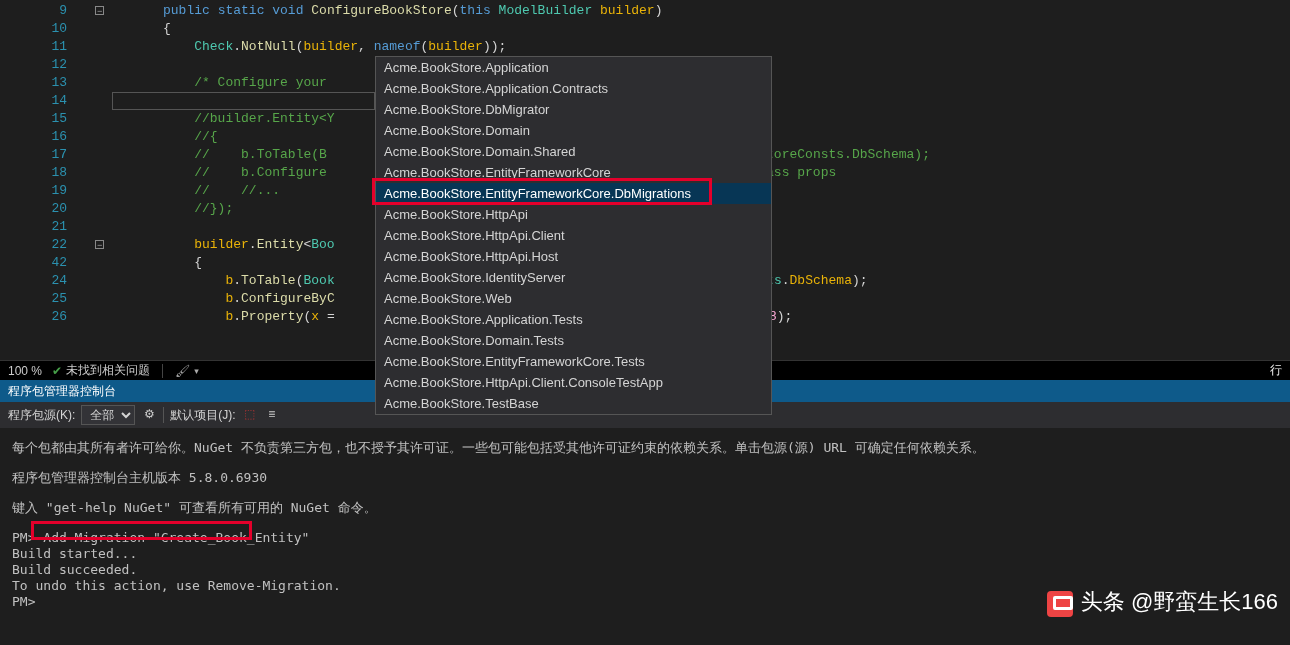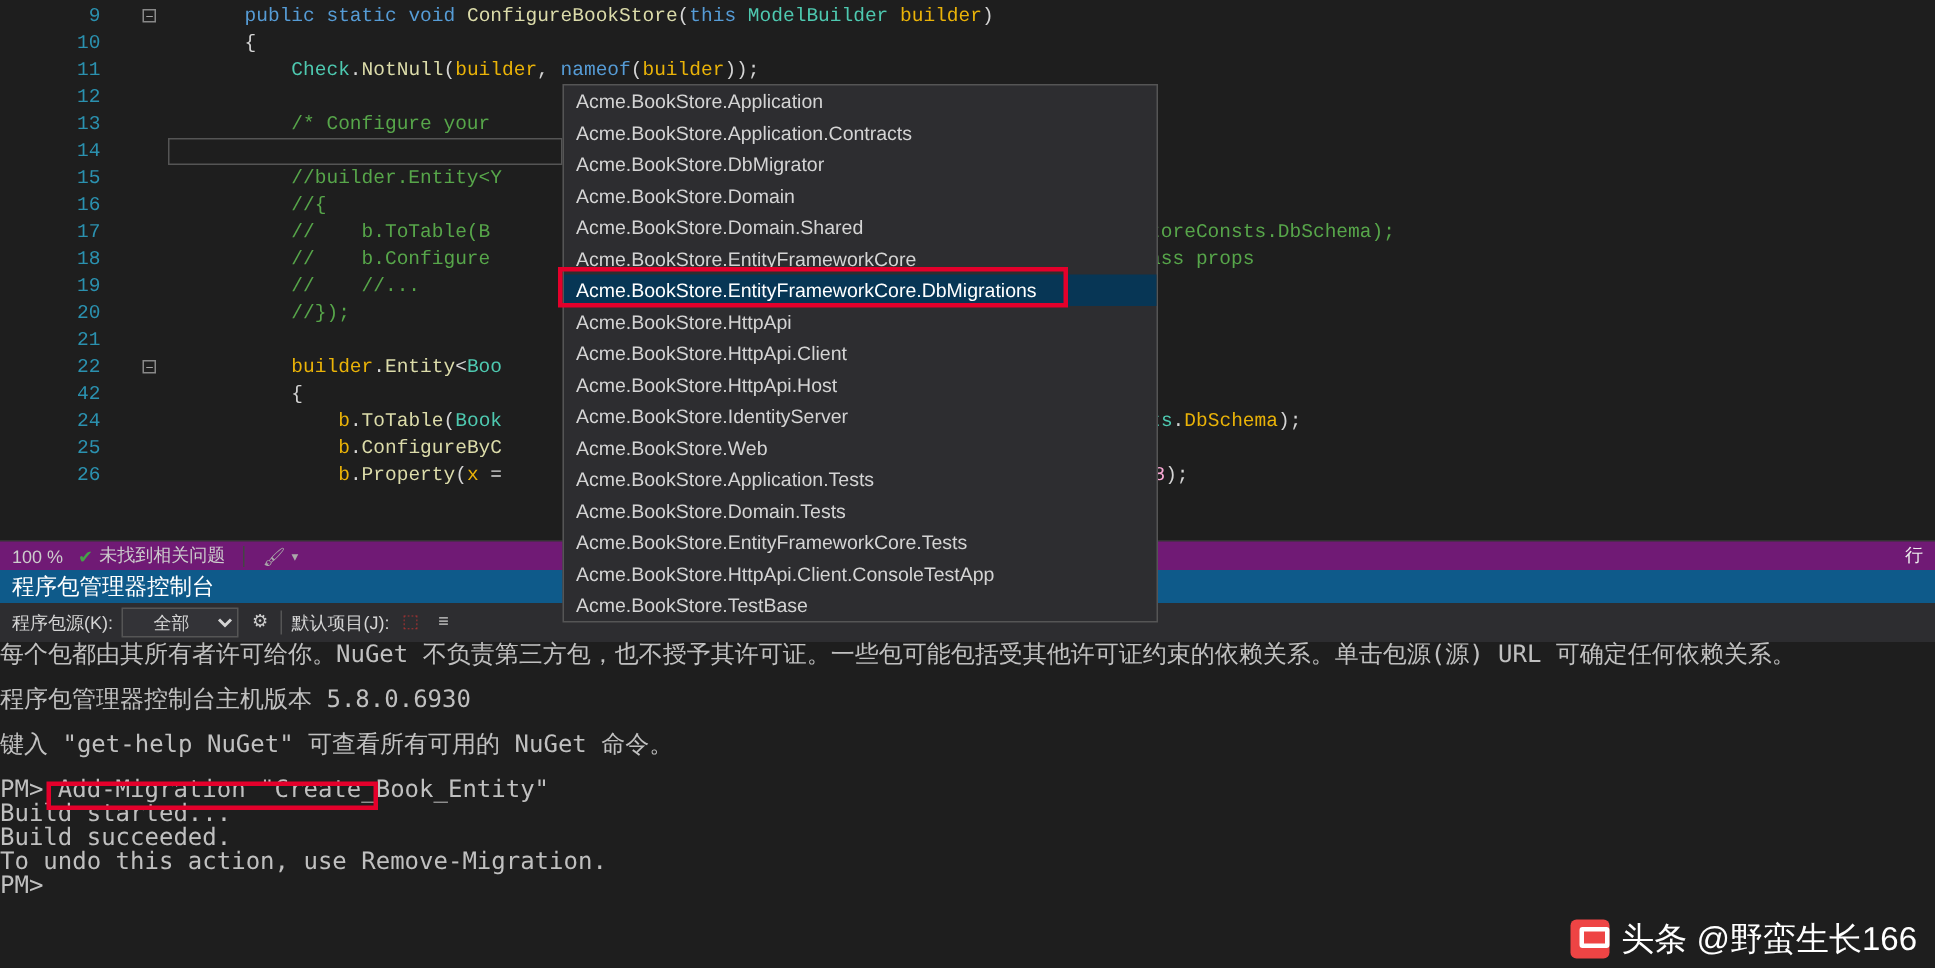--- a/index.html
+++ b/index.html
@@ -94,41 +94,41 @@
 }
 .red-outline {
   position: absolute;
   border: 3px solid #e4002b;
   pointer-events: none;
   z-index: 100;
 }
 
 .status-bar {
   height: 20px;
-  background: #701a75;
+  background: #000000;
   border-top: 1px solid #333;
   display: flex;
   align-items: center;
   font-family: 'Segoe UI', Tahoma, sans-serif;
   font-size: 12px;
   color: #ccc;
   padding: 0 8px;
 }
 .zoom { padding-right: 10px; }
 .tick { color: #46a049; margin-right: 4px; }
 .sep-vert { width: 1px; height: 14px; background: #444; margin: 0 12px; }
 .brush-icon { margin-right: 4px; color: #aaa; }
 .status-right { margin-left: auto; color: #eee; }
 
 .pmc-title-bar {
   height: 22px;
   background: #0e5a8a;
   color: #fff;
   font-family: 'Microsoft YaHei', 'Segoe UI', sans-serif;
-  font-size: 15px;
+  font-size: 12px;
   padding: 0 8px;
   display: flex;
   align-items: center;
 }
 
 .pmc-toolbar {
   height: 26px;
   background: #2d2d30;
   display: flex;
   align-items: center;
@@ -137,49 +137,49 @@
   color: #d4d4d4;
   padding: 0 8px;
   gap: 6px;
 }
 .pmc-select {
   background: #333337;
   border: 1px solid #555;
   color: #d4d4d4;
   font-size: 12px;
   height: 20px;
-  padding: 0 16px;
+  padding: 0 4px;
   font-family: 'Microsoft YaHei', 'Segoe UI', sans-serif;
 }
 .pmc-select.wide { width: 265px; }
 .pmc-icon { width: 16px; height: 16px; display: inline-block; color: #ccc; text-align: center; cursor: pointer; }
 .vbar { width: 1px; height: 16px; background: #555; }
 
 .pmc-output {
   height: 217px;
   background: #1e1e1e;
-  padding: 0;
+  padding: 12px;
   font-family: 'NSimSun', 'SimSun', Consolas, monospace;
-  font-size: 16px;
+  font-size: 13px;
   color: #c0c0c0;
   line-height: 16px;
 }
 .pmc-output div { white-space: pre; }
 
 .watermark {
   position: absolute;
   right: 12px;
-  bottom: 4px;
+  bottom: 28px;
   color: #fff;
   font-family: 'Microsoft YaHei', sans-serif;
   font-size: 22px;
   font-weight: 500;
   z-index: 200;
   display: flex;
-  align-items: center;
+  align-items: flex-end;
   gap: 8px;
 }
 .wm-ico {
   width: 26px;
   height: 26px;
   background: #e44;
   border-radius: 4px;
   position: relative;
 }
 .wm-ico::before {

